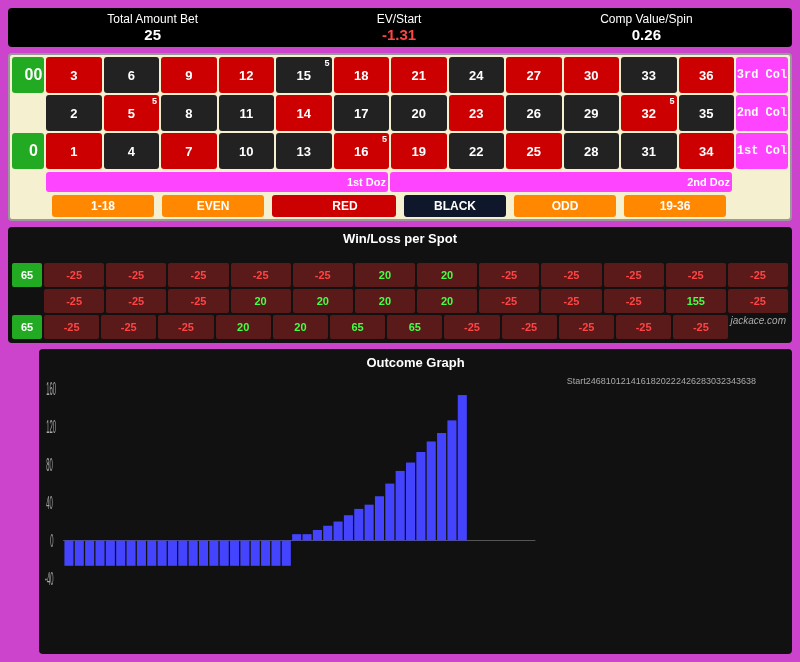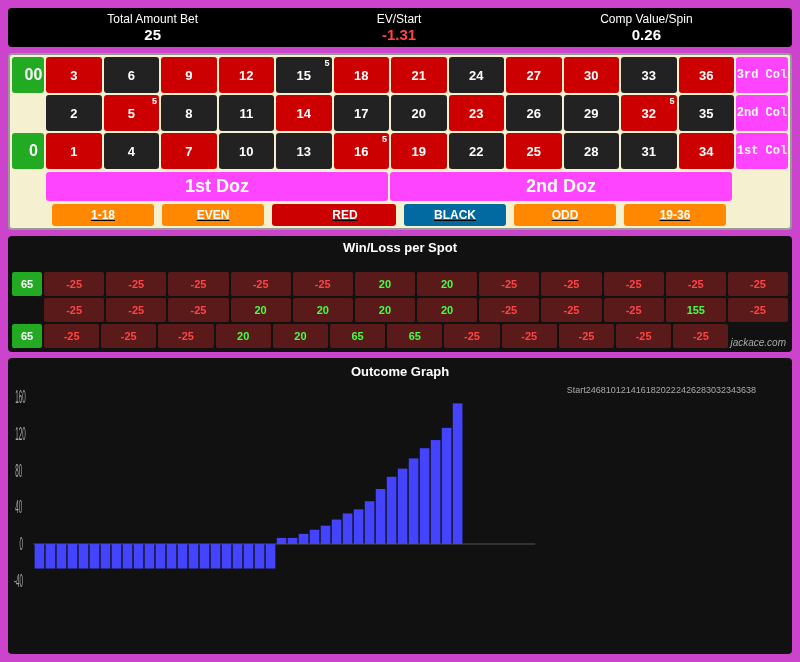--- a/index.html
+++ b/index.html
@@ -125,47 +125,46 @@
 
     
     .dozen-row {
       display: flex;
       gap: 2px;
       margin-top: 3px;
     }
     .dozen-cell {
       background: #ff44ff;
       color: #fff;
-      font-size: 18px;
+      font-size: 11px;
+      font-weight: bold;
+      flex: 1;
+      text-align: right;
+      padding: 4px 2px;
+      border-radius: 3px;
+    }
+    .dozen-spacer { width: 32px; flex-shrink: 0; }
+
+    .outside-row {
+      display: flex;
+      gap: 8px;
+      margin-top: 3px;
+    }
+    .outside-cell {
+      background: #ff8800;
+      color: #fff;
+      font-size: 12px;
       font-weight: bold;
       flex: 1;
       text-align: center;
       padding: 4px 2px;
       border-radius: 3px;
     }
-    .dozen-spacer { width: 32px; flex-shrink: 0; }
-
-    .outside-row {
-      display: flex;
-      gap: 8px;
-      margin-top: 3px;
-      text-decoration: underline;
-    }
-    .outside-cell {
-      background: #ff8800;
-      color: #fff;
-      font-size: 12px;
-      font-weight: bold;
-      flex: 1;
-      text-align: center;
-      padding: 4px 2px;
-      border-radius: 3px;
-    }
     .outside-cell.red-cell { background: #cc0000; padding-left: 24px; }
-    .outside-cell.black-cell { background: #0369a1; }
+    .outside-cell.black-cell { background: #0f172a; }
     .outside-spacer { width: 32px; flex-shrink: 0; }
 
     
     .winloss-section {
       background: #111;
       border-radius: 4px;
       padding: 4px;
     }
     .winloss-title {
       color: #fff;
@@ -175,21 +174,21 @@
       margin-bottom: 17px;
     }
     .winloss-grid {
       display: flex;
       flex-direction: column;
       gap: 2px;
     }
     .winloss-row {
       display: flex;
       gap: 2px;
-      align-items: flex-end;
+      align-items: flex-start;
     }
     .wl-cell {
       background: #5a1a1a;
       color: #ff4444;
       font-size: 11px;
       font-weight: bold;
       min-width: 38px;
       height: 24px;
       display: flex;
       align-items: center;
@@ -216,20 +215,21 @@
     }
 
     
     .graph-section {
       background: #111;
       border-radius: 4px;
       padding: 6px;
       flex: 1;
       display: flex;
       flex-direction: column;
+      margin-left: 31px;
     }
     .graph-title {
       color: #fff;
       font-size: 13px;
       font-weight: bold;
       text-align: center;
       margin-bottom: 4px;
     }
     .graph-container {
       flex: 1;

